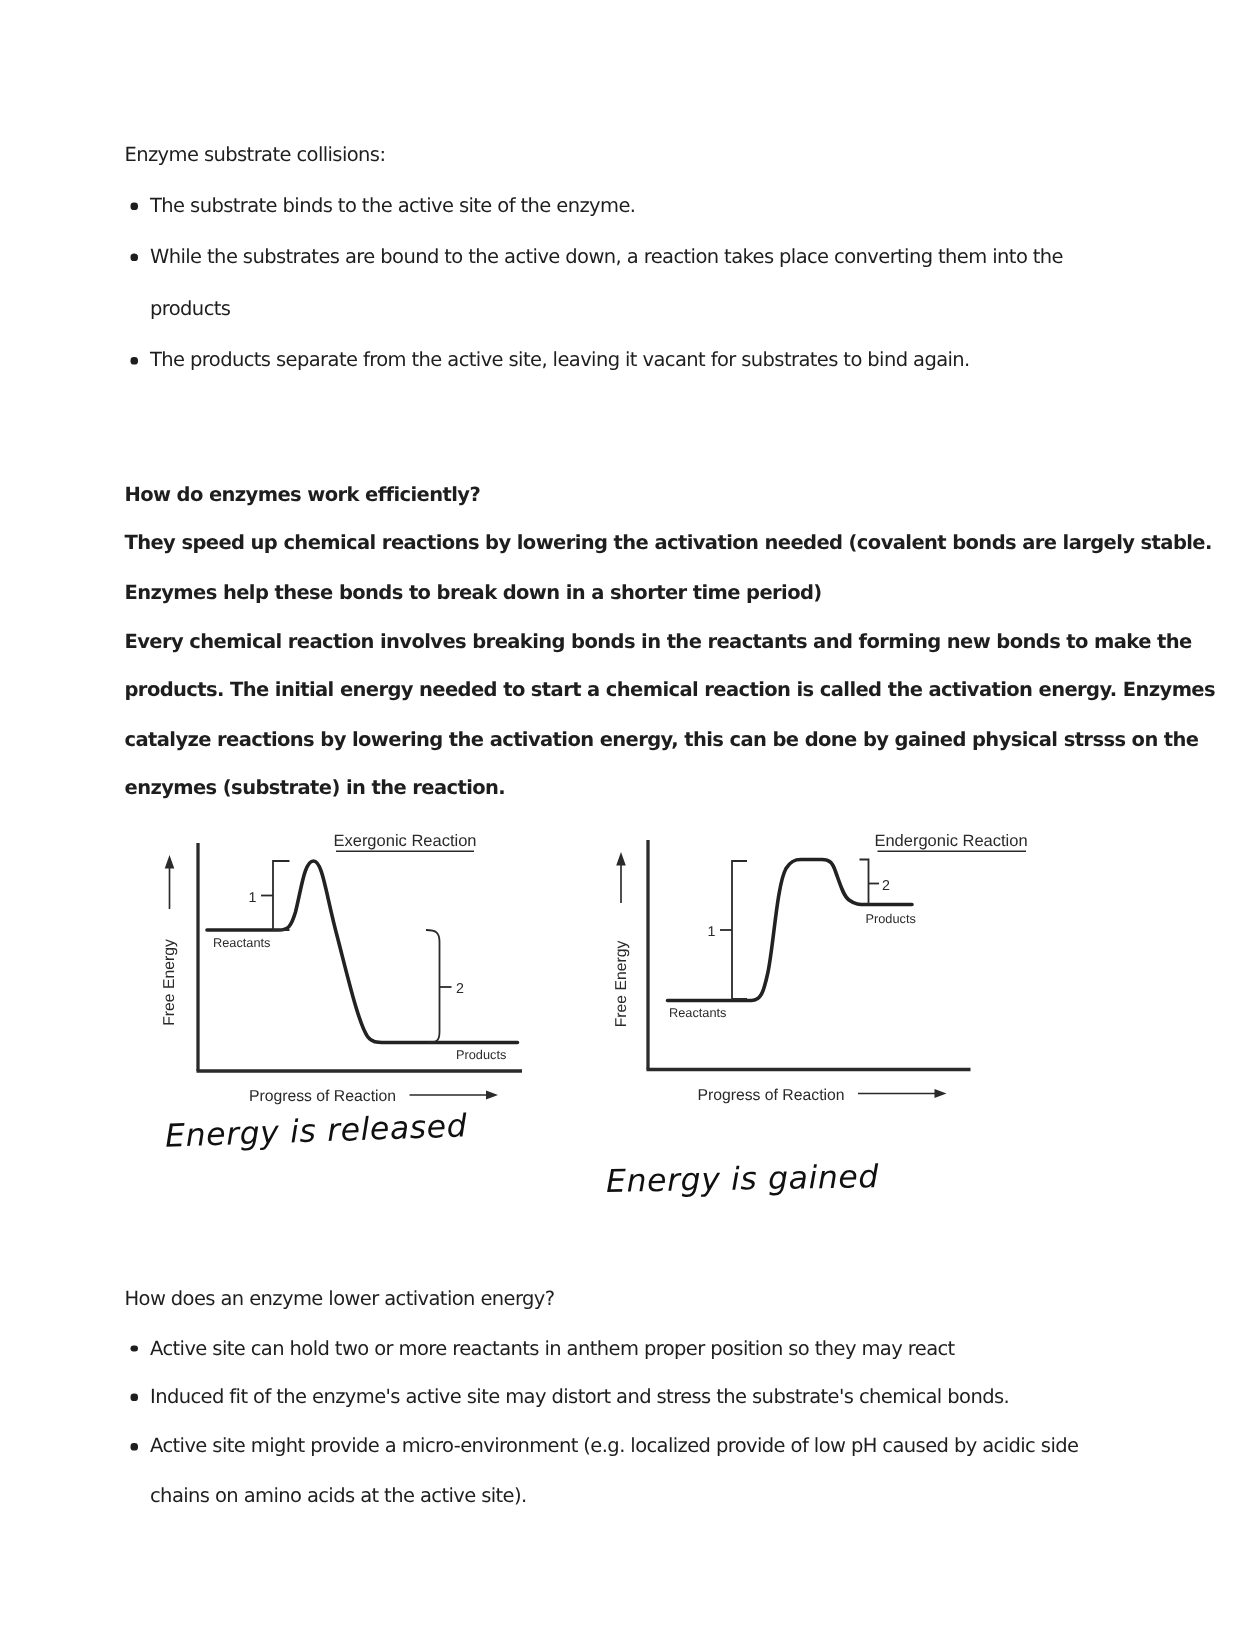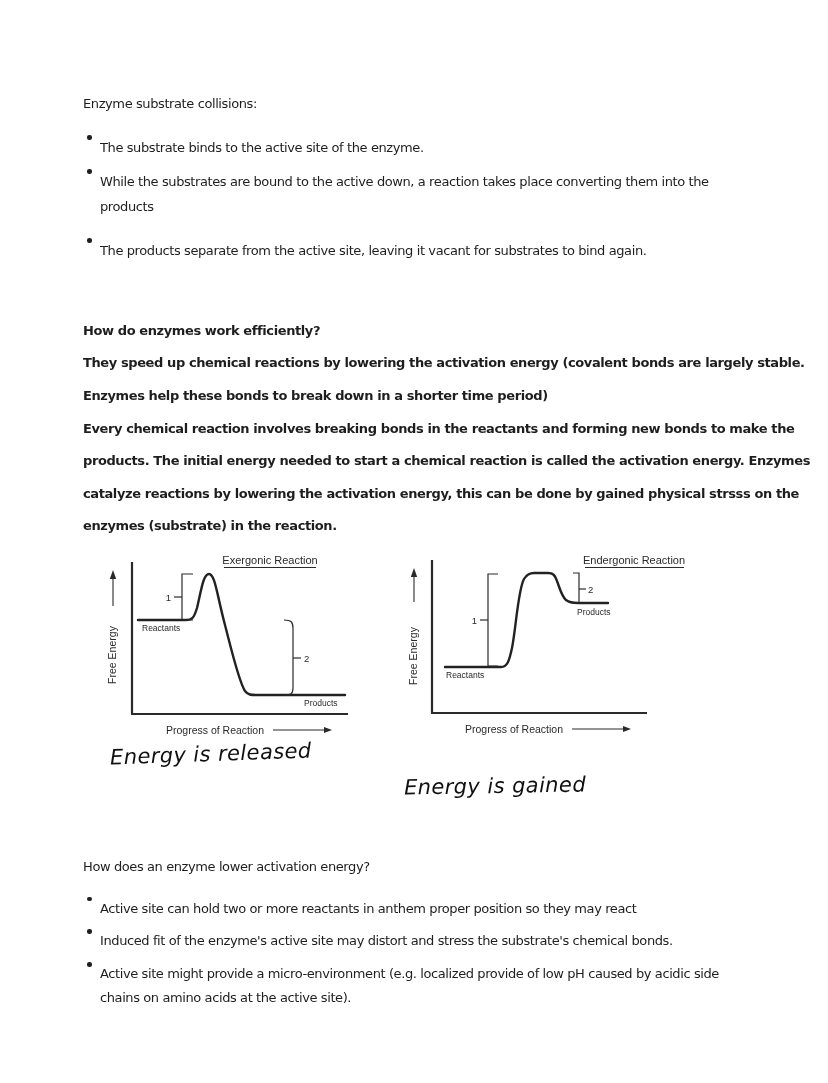--- a/index.html
+++ b/index.html
@@ -6,21 +6,21 @@
   body{background:#ffffff;font-family:"DejaVu Sans",sans-serif;}
   .page{position:relative;width:828px;height:1083px;background:#ffffff;overflow:hidden;}
 
   
   .txt{position:absolute;left:83px;white-space:nowrap;color:#1e1e1e;
        font-size:13px;letter-spacing:-0.4px;}
   .s1 .ln{height:34.4px;}
   .s2 .ln{height:32.6px;}
   .s3 .ln{height:32.8px;}
   .ln{display:flex;align-items:center;}
-  .b{position:relative;padding-left:17px;align-items:flex-end;}
+  .b{position:relative;padding-left:17px;}
   .cont{padding-left:17px;}
   .dot{position:absolute;left:4px;top:50%;margin-top:-2.5px;width:4.5px;height:4.5px;
        border-radius:50%;background:#1e1e1e;}
 
   
   .hand{position:absolute;color:#101010;font-size:21px;font-style:italic;
         letter-spacing:0.4px;white-space:nowrap;}
   .hand-left{left:110px;top:742px;transform:rotate(-2deg);}
   .hand-right{left:404px;top:774px;transform:rotate(-1deg);}
 
@@ -51,21 +51,21 @@
     </div>
     <div class="ln cont">products</div>
     <div class="ln b">
       <span class="dot"></span>
       <span>The products separate from the active site, leaving it vacant for substrates to bind again.</span>
     </div>
   </section>
 
   <section class="txt s2" style="top:314px;font-weight:bold;">
     <div class="ln">How do enzymes work efficiently?</div>
-    <div class="ln">They speed up chemical reactions by lowering the activation energy (covalent bonds are largely stable.</div>
+    <div class="ln">They speed up chemical reactions by lowering the activation needed (covalent bonds are largely stable.</div>
     <div class="ln">Enzymes help these bonds to break down in a shorter time period)</div>
     <div class="ln">Every chemical reaction involves breaking bonds in the reactants and forming new bonds to make the</div>
     <div class="ln">products. The initial energy needed to start a chemical reaction is called the activation energy. Enzymes</div>
     <div class="ln">catalyze reactions by lowering the activation energy, this can be done by gained physical strsss on the</div>
     <div class="ln">enzymes (substrate) in the reaction.</div>
   </section>
 
   <svg class="diag diag-left" width="292" height="192" viewBox="0 0 292 192">
 
     <text class="dg-title" x="172" y="14" text-anchor="middle">Exergonic Reaction</text>

